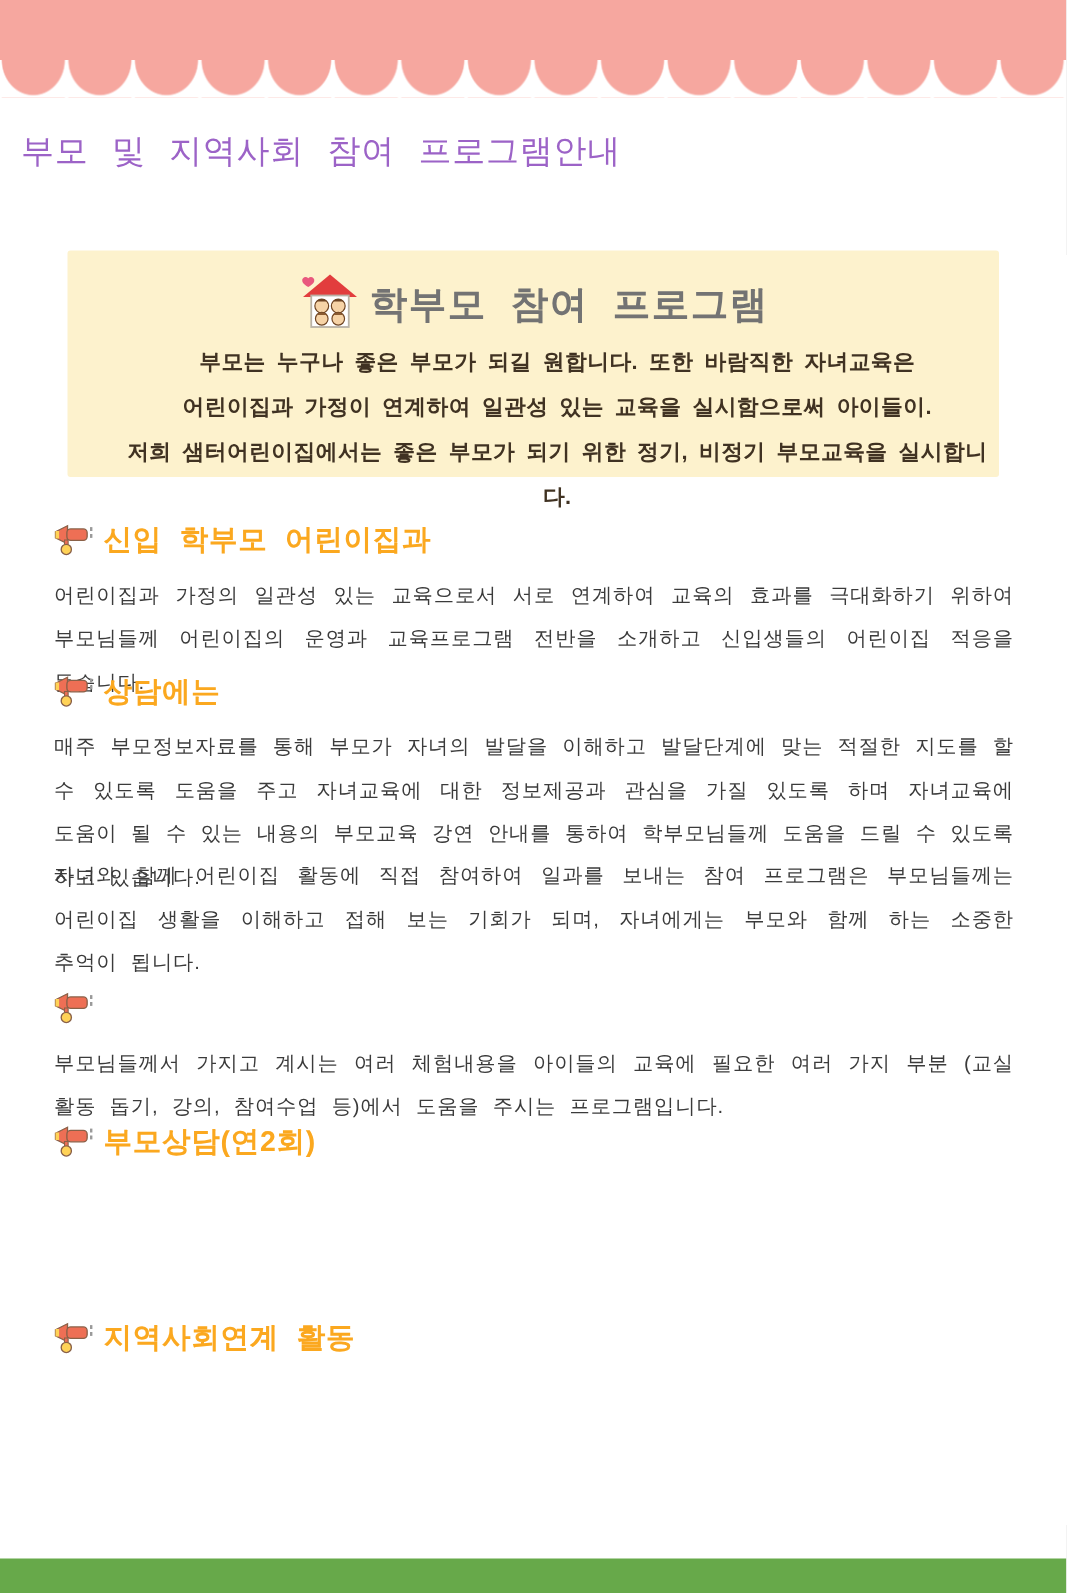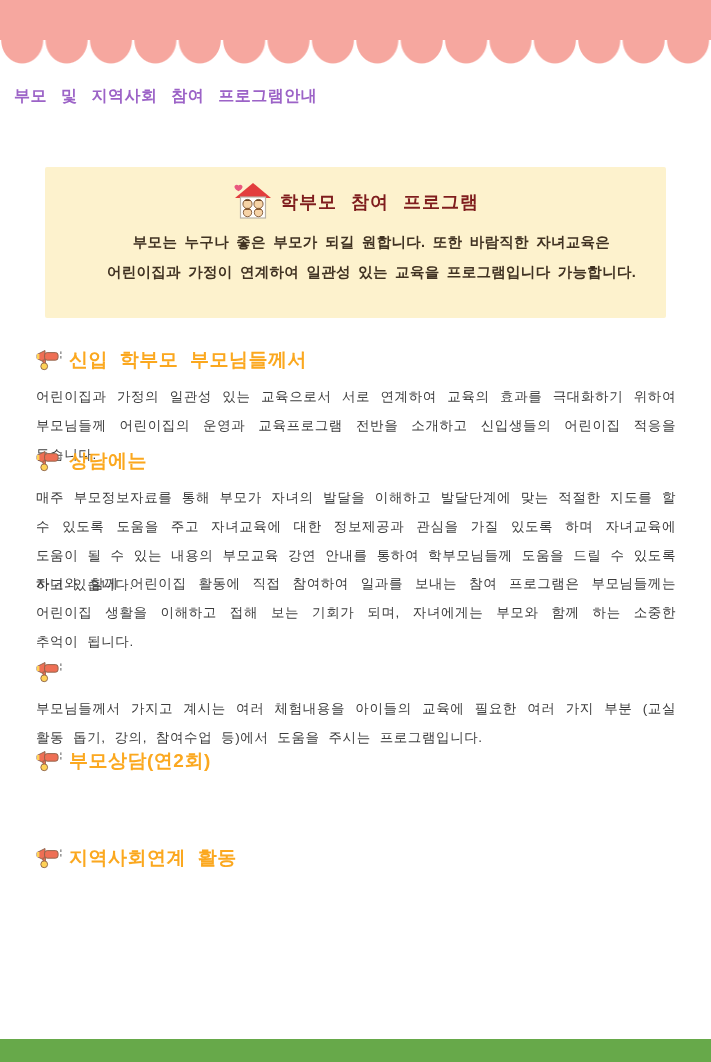--- a/index.html
+++ b/index.html
@@ -21,39 +21,39 @@
   .scallop-edge {
     position:absolute; top:40px; left:0; right:0; height:25px;
     background-image: radial-gradient(ellipse 21.5px 24px at 22.2px 0px, #f6a79f 20.5px, rgba(246,167,159,0) 21.5px);
     background-size:44.4px 25px;
     background-repeat:repeat-x;
   }
 
   
   .page-title {
     position:absolute; top:86px; left:14px;
-    font-size:16px; font-weight:bold;
+    font-size:22px; font-weight:normal;
     color:#9c63c7;
     letter-spacing:0.5px; word-spacing:9px;
   }
 
   
   .intro-box {
     position:absolute; left:45px; top:167px;
     width:621px; height:151px;
     background:#fdf2cd;
     border-radius:2px;
     text-align:center;
   }
   .intro-head {
     display:flex; align-items:center; justify-content:center;
     gap:6px; margin-top:14px; height:42px;
   }
   .intro-head-title {
-    font-size:18px; font-weight:bold; color:#7f1d1d;
+    font-size:25px; font-weight:bold; color:#737373;
     letter-spacing:1px; word-spacing:8px;
   }
   .intro-lines { margin-top:4px; }
   .intro-line {
     font-size:14.5px; font-weight:bold; color:#403222;
     line-height:30px; letter-spacing:0.3px; word-spacing:3px;margin-left:32px;
   }
 
   
   .section { position:absolute; left:36px; width:640px; }
@@ -68,21 +68,21 @@
     line-height:29px;
     text-align:justify;
     word-break:keep-all;
     letter-spacing:0.6px; word-spacing:4.5px;
   }
   #sec-0 { top:345px; }
   #sec-1 { top:446px; }
   #sec-2 { top:562px; }
   #sec-3 { top:657px; }
   #sec-4 { top:746px; }
-  #sec-5 { top:843px; }
+  #sec-5 { top:877px; }
 
   
   .footer-bar {
     position:absolute; left:0; right:0; bottom:0; height:23px;
     background:#67a94a;
   }
 
   .icon-wrap { display:inline-flex; flex:0 0 auto; }
 </style>
 </head>
@@ -109,38 +109,39 @@
           <path d="M11.3 31.5 A4.2 4.2 0 0 1 19.7 31.5 L18.7 29 L12.3 29 Z" fill="#8a5a31"></path>
           <circle cx="26.5" cy="31.5" r="4.2" fill="#f6d3a6" stroke="#6e4524" stroke-width="0.8"></circle>
           <path d="M22.3 31.5 A4.2 4.2 0 0 1 30.7 31.5 L29.7 29 L23.3 29 Z" fill="#8a5a31"></path>
           <path d="M6.5 4.5 c-1.6-1.8 -4.4-0.4 -4 1.8 c0.3 1.8 2.6 3.2 4 4 c1.4-0.8 3.7-2.2 4-4 c0.4-2.2 -2.4-3.6 -4-1.8 Z" fill="#e9587e"></path>
         </svg>
       </span>
       <span class="intro-head-title">학부모 참여 프로그램</span>
     </div>
     <div class="intro-lines">
       <div class="intro-line">부모는 누구나 좋은 부모가 되길 원합니다. 또한 바람직한 자녀교육은</div>
-      <div class="intro-line">어린이집과 가정이 연계하여 일관성 있는 교육을 프로그램입니다 가능합니다.</div>
+      <div class="intro-line">어린이집과 가정이 연계하여 일관성 있는 교육을 실시함으로써 아이들이.</div>
+      <div class="intro-line">저희 샘터어린이집에서는 좋은 부모가 되기 위한 정기, 비정기 부모교육을 실시합니다.</div>
     </div>
   </div>
 
   <div class="section" id="sec-0">
     <div class="section-head">
       <span class="icon-wrap">
         <svg width="27" height="26" viewBox="0 0 27 26">
           <polygon points="1,7.5 9,3.5 9,15.5 1,11.5" fill="#ee6f55" stroke="#8a6148" stroke-width="0.9"></polygon>
           <rect x="1" y="7" width="2.4" height="5" fill="#ffd257"></rect>
           <rect x="8.6" y="5.6" width="13.5" height="7.6" rx="2.6" fill="#ee6f55" stroke="#8a6148" stroke-width="0.9"></rect>
           <rect x="7" y="13" width="2.4" height="3.4" fill="#ee6f55" stroke="#8a6148" stroke-width="0.7"></rect>
           <circle cx="8.2" cy="19.3" r="3.4" fill="#ffd257" stroke="#8a6148" stroke-width="0.9"></circle>
           <rect x="24" y="4.4" width="1.6" height="2.6" fill="#9a9a9a"></rect>
           <rect x="24" y="9" width="1.6" height="2.6" fill="#9a9a9a"></rect>
         </svg>
       </span>
-      <span class="section-title">신입 학부모 부모님들께서</span>
+      <span class="section-title">신입 학부모 어린이집과</span>
     </div>
     <p class="section-body">어린이집과 가정의 일관성 있는 교육으로서 서로 연계하여 교육의 효과를 극대화하기 위하여 부모님들께 어린이집의 운영과 교육프로그램 전반을 소개하고 신입생들의 어린이집 적응을 돕습니다.</p>
   </div>
 
   <div class="section" id="sec-1">
     <div class="section-head">
       <span class="icon-wrap">
         <svg width="27" height="26" viewBox="0 0 27 26">
           <polygon points="1,7.5 9,3.5 9,15.5 1,11.5" fill="#ee6f55" stroke="#8a6148" stroke-width="0.9"></polygon>
           <rect x="1" y="7" width="2.4" height="5" fill="#ffd257"></rect>

